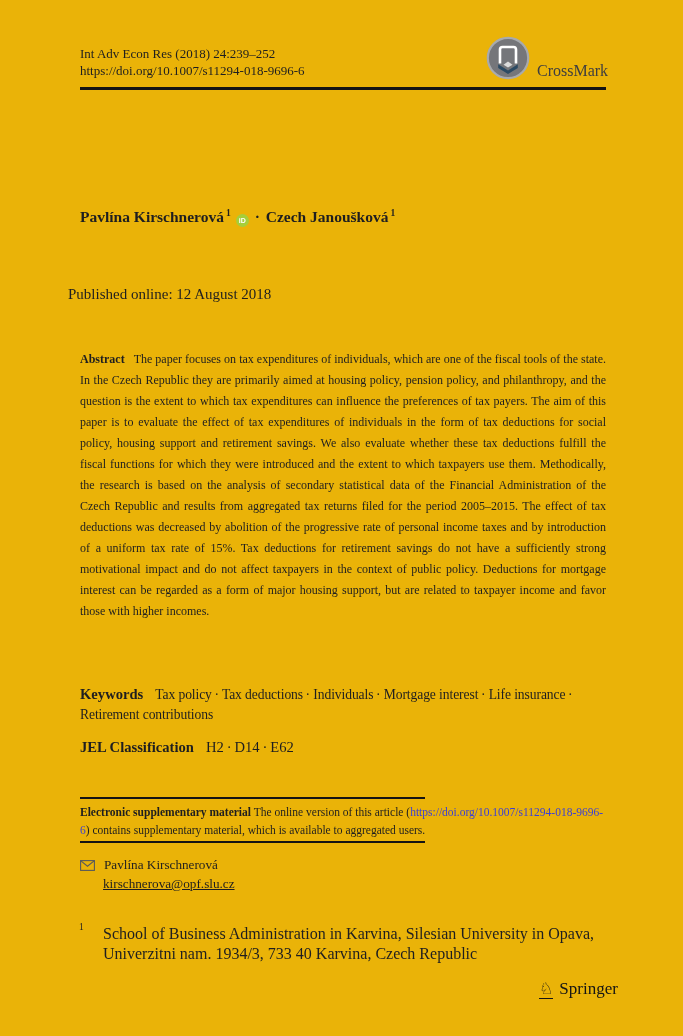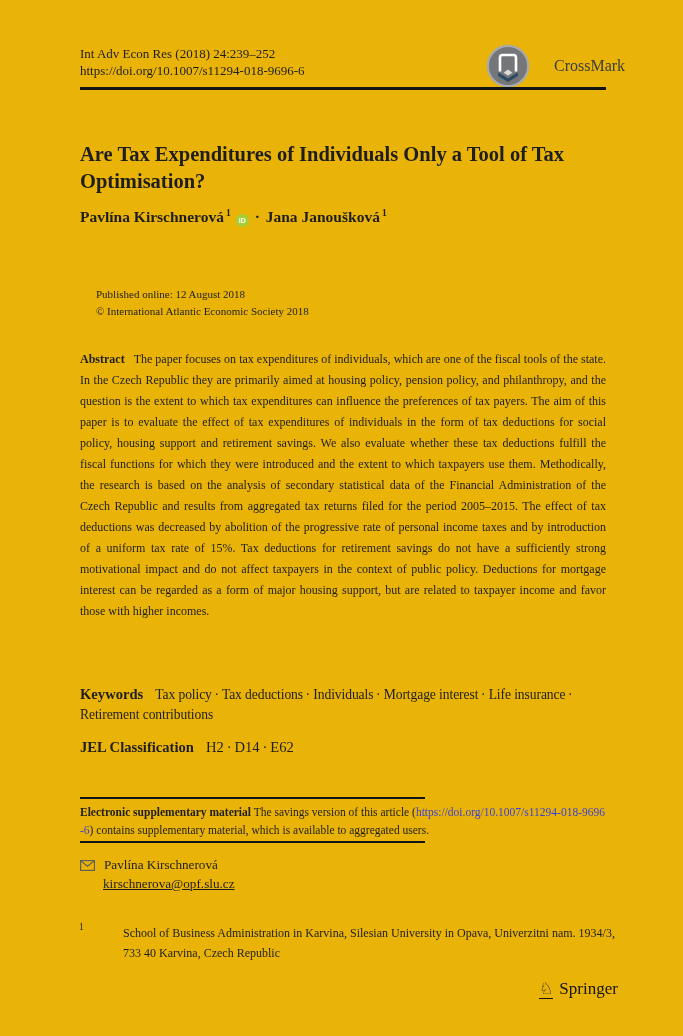--- a/index.html
+++ b/index.html
@@ -2,58 +2,58 @@
 <html><head>
 <meta charset="utf-8">
 <style>
   * { margin:0; padding:0; box-sizing:border-box; }
   html,body { background:#ffffff; }
   .page {
     position:relative; width:683px; height:1036px; background:#eab308;
     color:#1e1e20; font-family:"Liberation Serif", serif; overflow:hidden;
   }
   .journal-info { position:absolute; left:80px; top:46px; font-size:13px; line-height:16.5px; }
-  .crossmark { position:absolute; left:486px; top:44px; display:flex; align-items:center; gap:24px; cursor:pointer; }
+  .crossmark { position:absolute; left:486px; top:36px; display:flex; align-items:flex-end; gap:7px; cursor:pointer; }
   .crossmark-label { font-size:16px; color:#3e3e40; }
   .rule-top { position:absolute; left:80px; top:87px; width:526px; height:3px; background:#141414; }
 
   .title { position:absolute; left:80px; top:141px; width:485px; font-size:20.5px; font-weight:bold; line-height:26.5px; }
 
   .authors { position:absolute; left:80px; top:208px; font-size:15.5px; font-weight:bold; }
   .authors sup { font-size:9.5px; margin-left:2px; vertical-align:super; }
   .orcid {
     display:inline-block; width:13px; height:13px; border-radius:50%;
     background:#a6ce39; color:#fff; font-family:"Liberation Sans", sans-serif;
     font-size:7px; font-weight:bold; text-align:center; line-height:13px;
     vertical-align:-1px; margin:0 4px 0 5px;
   }
   .author-sep { font-weight:bold; margin:0 2px; }
 
-  .pub-meta { position:absolute; left:96px; top:286px; font-size:11px; line-height:16.5px; }
+  .pub-meta { position:absolute; left:68px; top:286px; font-size:15px; line-height:16.5px; }
 
   .abstract { position:absolute; left:80px; top:349px; width:526px; font-size:12px; line-height:21px; text-align:justify; }
   .abstract .label { font-weight:bold; margin-right:9px; }
 
   .keywords { position:absolute; left:80px; top:684px; width:528px; font-size:13.6px; line-height:20px; letter-spacing:-0.1px; }
   .keywords .label { font-weight:bold; margin-right:12px; letter-spacing:0; font-size:14.6px;margin-top:40px; }
 
   .jel { position:absolute; left:80px; top:739px; font-size:14.6px; }
   .jel .label { font-weight:bold; margin-right:12px; }
 
   .esm-rule { position:absolute; left:80px; width:345px; height:2px; background:#141414; }
   .esm-text { position:absolute; left:80px; top:804px; width:527px; font-size:11.5px; line-height:17.5px; }
   .esm-text .label { font-weight:bold;text-align:center; }
   .esm-link { color:#3a3fd6; cursor:pointer; word-break:break-all; }
 
   .correspondence { position:absolute; left:80px; top:856px; font-size:13.2px; line-height:18.5px; }
   .corr-line { display:flex; align-items:center; gap:9px; }
   .corr-email { margin-left:23px;text-decoration:underline; }
 
   .footnote-marker { position:absolute; left:79px; top:922px; font-size:9.5px; }
-  .footnote { position:absolute; left:103px; top:924px; width:502px; font-size:12px; line-height:19.5px;margin-left:20px; }
+  .footnote { position:absolute; left:103px; top:924px; width:502px; font-size:16px; line-height:19.5px; }
 
   .springer { position:absolute; left:539px; top:979px; display:flex; align-items:flex-end; gap:6px; font-size:17px; color:#151515; }
   .springer-horse { font-family:"DejaVu Sans", sans-serif; font-size:16px; line-height:1; border-bottom:1.5px solid #151515; padding-bottom:1px; }
 </style>
 </head>
 <body>
 
 <div class="page">
 
   <div class="journal-info">
@@ -66,40 +66,38 @@
       <circle cx="22" cy="22" r="20.2" fill="#75767a" stroke="#a8aaad" stroke-width="2.2"></circle>
       <path d="M14 27.5 V13.5 a2.5 2.5 0 0 1 2.5 -2.5 h11 a2.5 2.5 0 0 1 2.5 2.5 V27.5" fill="none" stroke="#ffffff" stroke-width="2.6"></path>
       <path d="M12.2 28.2 L22 34.4 L31.8 28.2 L31.8 32 L22 38 L12.2 32 Z" fill="#2c4a63"></path>
       <path d="M17.5 28.8 L22 25.6 L26.5 28.8 L22 31.6 Z" fill="#dcdcdc"></path>
     </svg>
     <span class="crossmark-label">CrossMark</span>
   </div>
 
   <div class="rule-top"></div>
 
-  <h1 class="title">Are Tax Expenditures of Individuals Only a Tool of Tax Optimisation?</h1>
 
   <div class="authors">
     <span>Pavlína Kirschnerová</span><sup>1</sup><span class="orcid">iD</span><span class="author-sep">·</span>
-    <span>Jana Janoušková</span><sup>1</sup>
+    <span>Czech Janoušková</span><sup>1</sup>
   </div>
 
   <div class="pub-meta">
     <div>Published online: 12 August 2018</div>
-    <div>© International Atlantic Economic Society 2018</div>
   </div>
 
   <p class="abstract"><span class="label">Abstract</span><span>The paper focuses on tax expenditures of individuals, which are one of the fiscal tools of the state. In the Czech Republic they are primarily aimed at housing policy, pension policy, and philanthropy, and the question is the extent to which tax expenditures can influence the preferences of tax payers. The aim of this paper is to evaluate the effect of tax expenditures of individuals in the form of tax deductions for social policy, housing support and retirement savings. We also evaluate whether these tax deductions fulfill the fiscal functions for which they were introduced and the extent to which taxpayers use them. Methodically, the research is based on the analysis of secondary statistical data of the Financial Administration of the Czech Republic and results from aggregated tax returns filed for the period 2005–2015. The effect of tax deductions was decreased by abolition of the progressive rate of personal income taxes and by introduction of a uniform tax rate of 15%. Tax deductions for retirement savings do not have a sufficiently strong motivational impact and do not affect taxpayers in the context of public policy. Deductions for mortgage interest can be regarded as a form of major housing support, but are related to taxpayer income and favor those with higher incomes.</span></p>
 
   <p class="keywords"><span class="label">Keywords</span><span>Tax policy · Tax deductions · Individuals · Mortgage interest · Life insurance · Retirement contributions</span></p>
 
   <p class="jel"><span class="label">JEL Classification</span><span>H2 · D14 · E62</span></p>
 
   <div class="esm-rule" style="top:797px"></div>
-  <p class="esm-text"><span class="label">Electronic supplementary material</span><span> The savings version of this article (</span><span class="esm-link">https://doi.org/10.1007/s11294-018-9696-6</span><span>) contains supplementary material, which is available to aggregated users.</span></p>
+  <p class="esm-text"><span class="label">Electronic supplementary material</span><span> The online version of this article (</span><span class="esm-link">https://doi.org/10.1007/s11294-018-9696-6</span><span>) contains supplementary material, which is available to aggregated users.</span></p>
   <div class="esm-rule" style="top:841px"></div>
 
   <div class="correspondence">
     <div class="corr-line">
       <svg width="15" height="11" viewBox="0 0 15 11">
         <rect x="0.6" y="0.6" width="13.8" height="9.8" fill="none" stroke="#5a5a5a" stroke-width="1.1"></rect>
         <path d="M0.6 0.6 L7.5 6.2 L14.4 0.6" fill="none" stroke="#5a5a5a" stroke-width="1.1"></path>
       </svg>
       <span>Pavlína Kirschnerová</span>
     </div>

